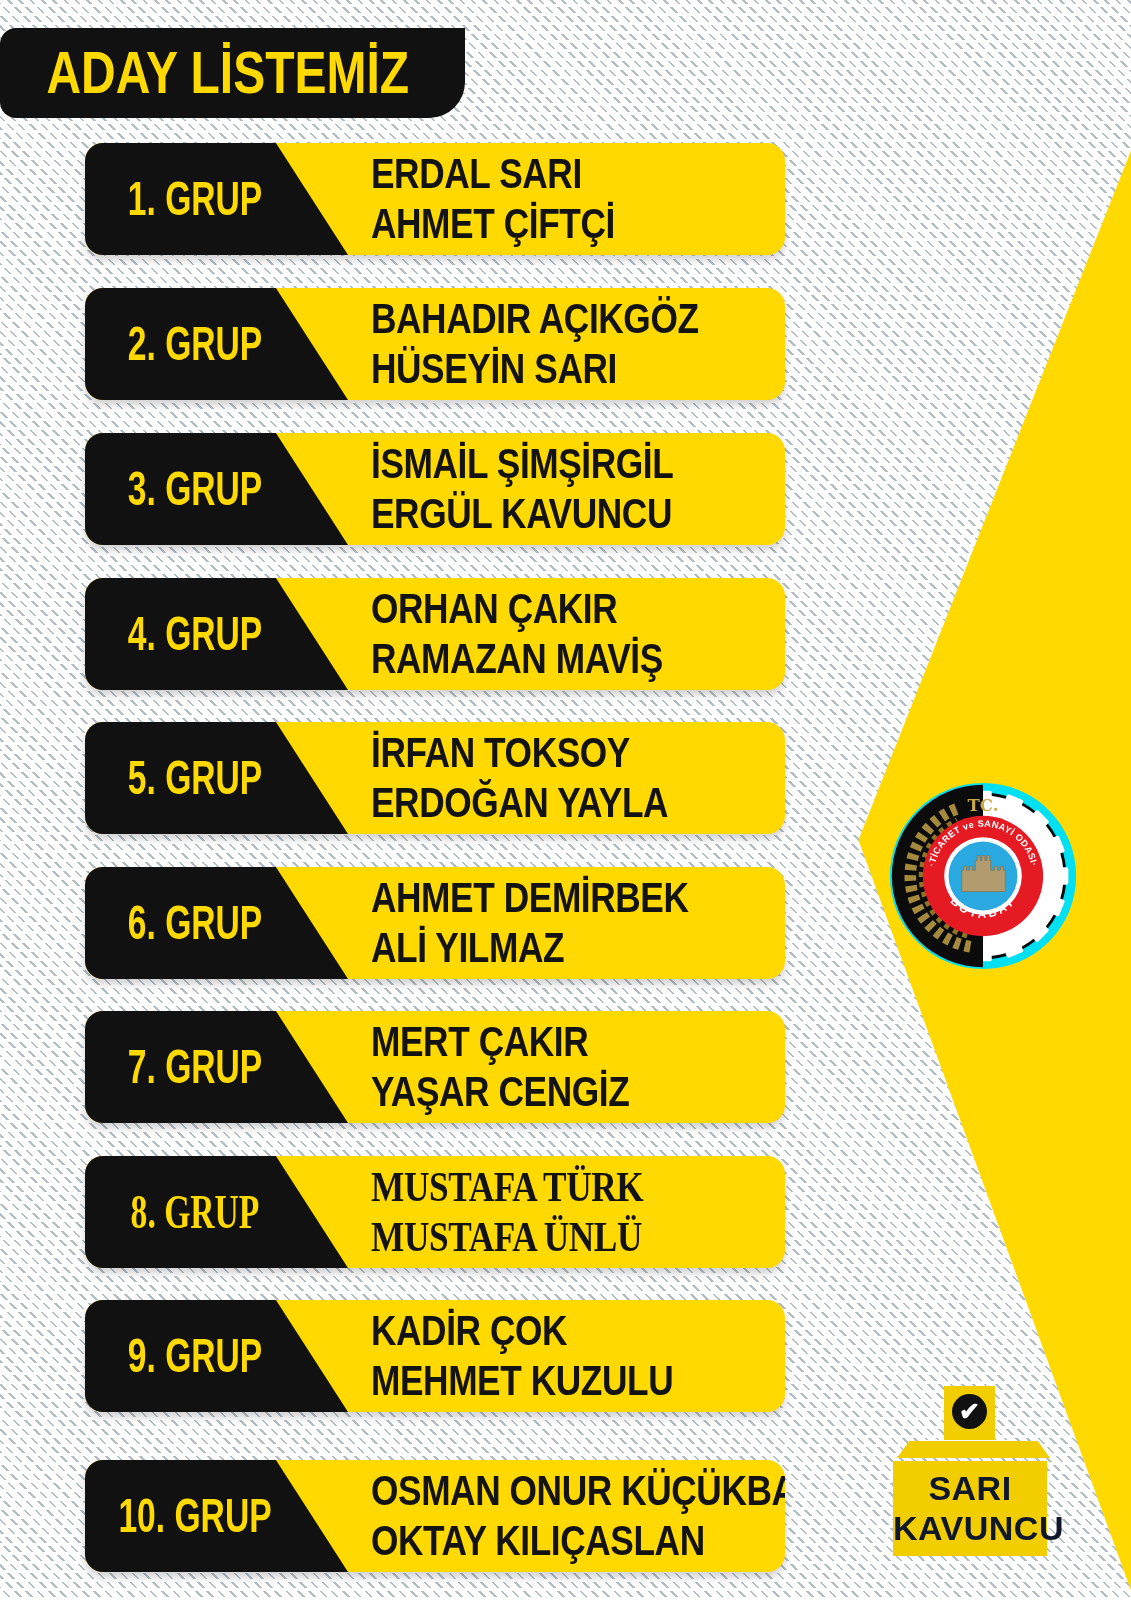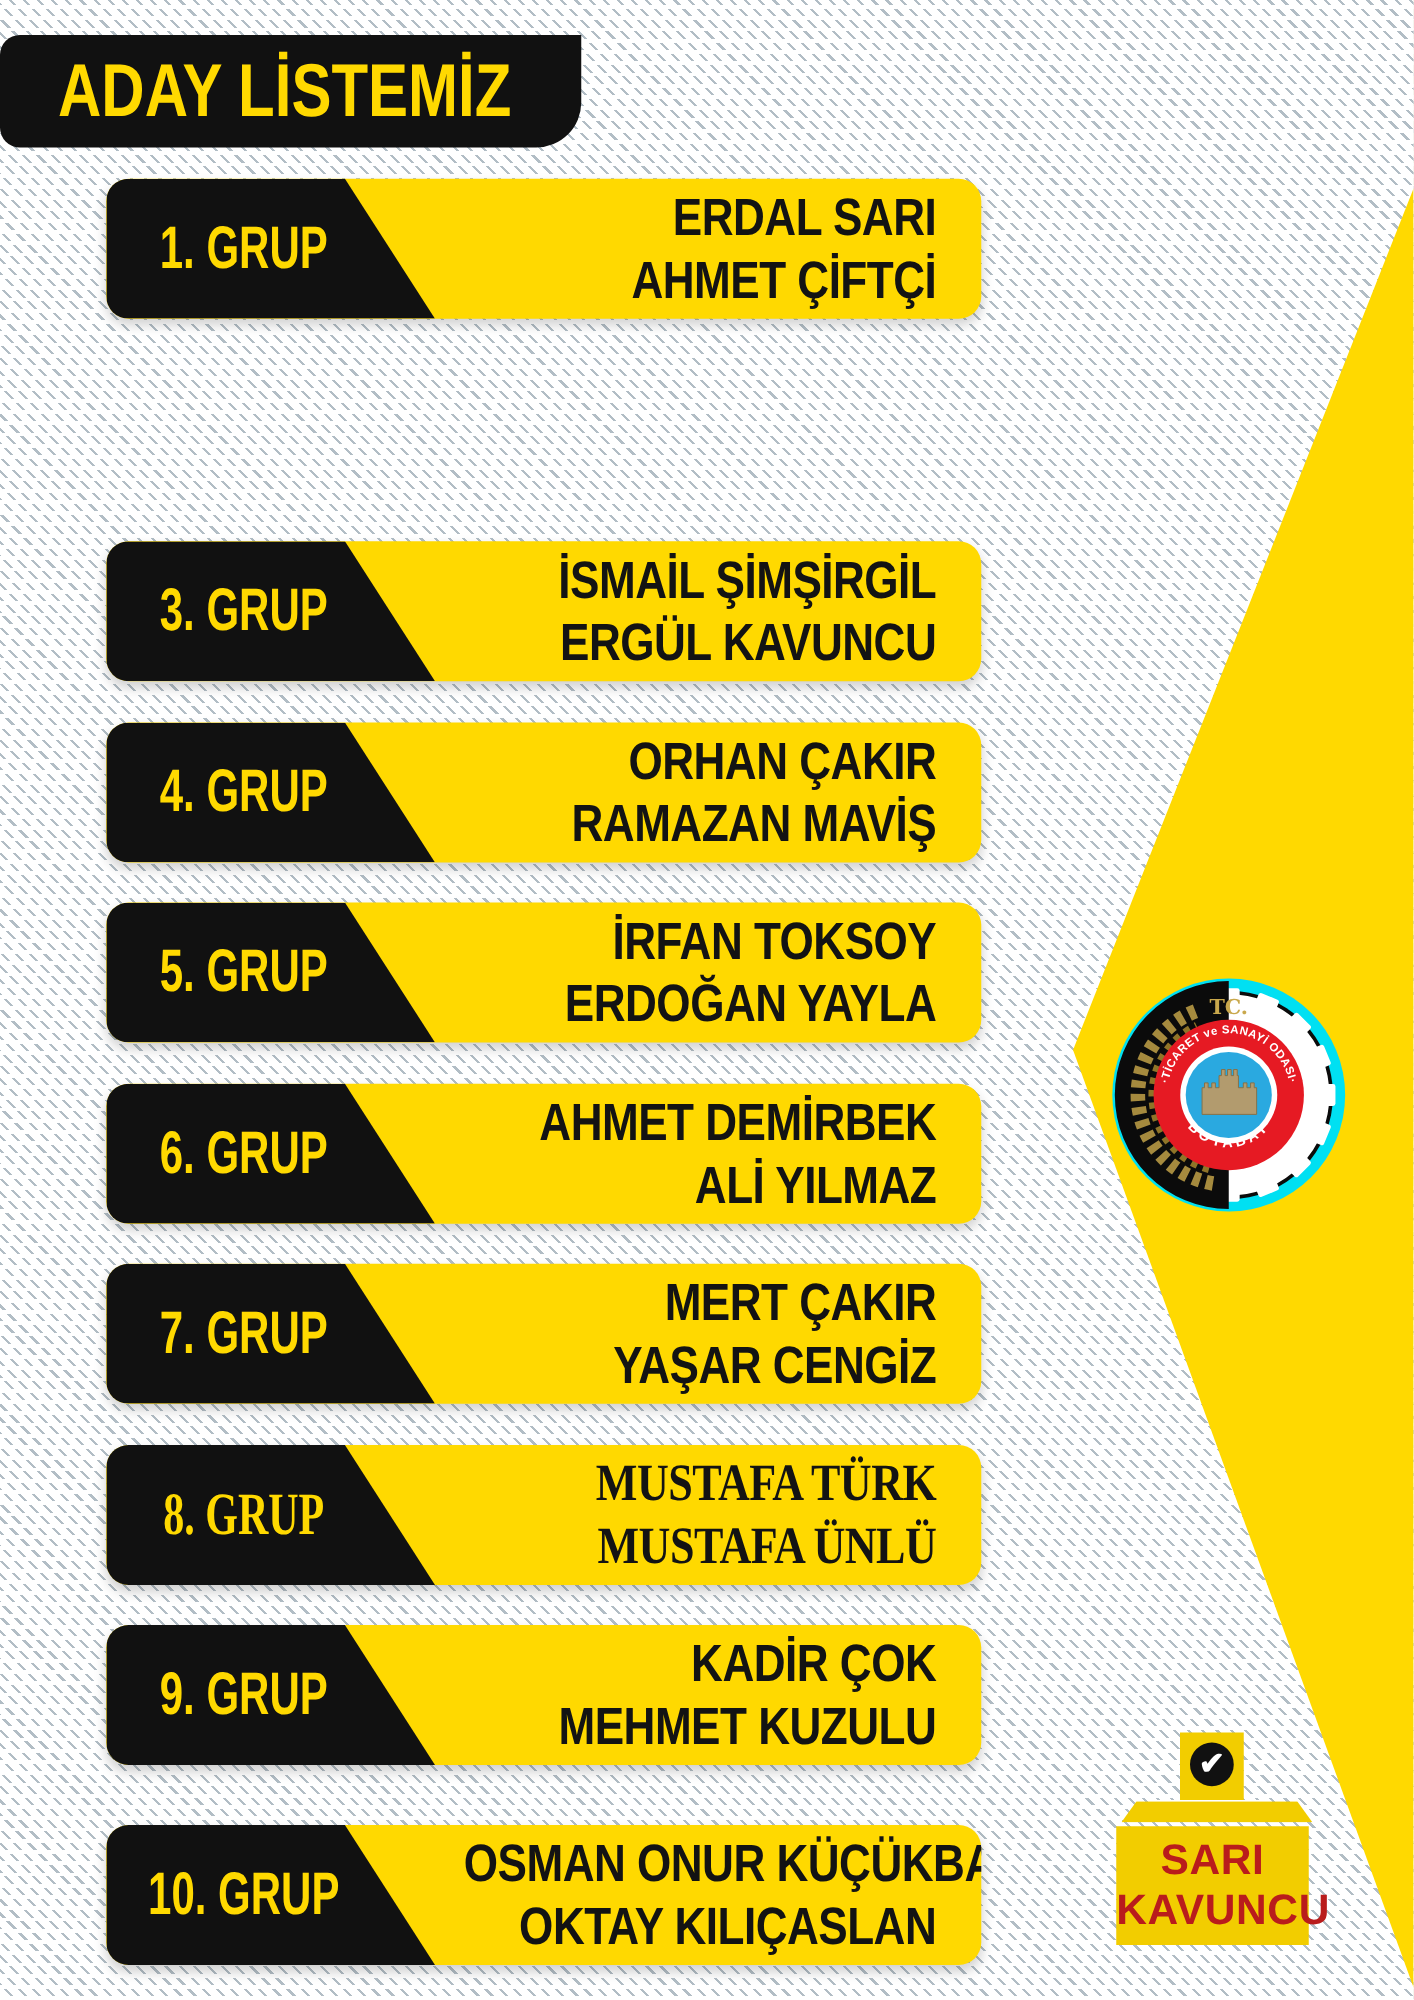--- a/index.html
+++ b/index.html
@@ -39,40 +39,40 @@
     clip-path:polygon(0 0, 72.6% 0, 100% 100%, 0 100%);
     display:flex; align-items:center;
   }
   .row-label-text{
     width:220px; text-align:center; color:var(--yellow,#FFD900);
     font-weight:bold; font-size:48px; line-height:1; transform:scaleX(.7); white-space:nowrap;
   }
   .row-names{
     position:absolute; left:250px; right:0; top:0; bottom:0;
     display:flex; flex-direction:column; justify-content:center; gap:6px;
-    text-align:right; color:#131313;
+    text-align:left; color:#131313;
   }
   .name{ font-weight:bold; font-size:42px; line-height:1.05; transform:scaleX(.84); white-space:nowrap; letter-spacing:-0.5px;}
   .logo{ position:absolute; left:886px; top:779px; width:194px; height:194px; z-index:3;}
   
   .ballot{position:absolute; inset:0; z-index:3; pointer-events:none;}
   .ballot-paper{position:absolute; left:944px; top:1386px; width:51px; height:54px; background:var(--byellow,#F2CD00);}
   .ballot-check{
     position:absolute; left:952px; top:1394px; width:35px; height:35px; border-radius:50%;
     background:#111; color:#fff; display:flex; align-items:center; justify-content:center;
     font-size:25px; font-weight:bold; line-height:1;
   }
   .ballot-slot{position:absolute; left:921px; top:1440px; width:96px; height:8px; background:#ffffff;}
   .ballot-lid{
     position:absolute; left:897px; top:1441px; width:153px; height:17px; background:var(--byellow,#F2CD00);
     clip-path:polygon(8% 0, 92% 0, 100% 100%, 0 100%);
   }
   .ballot-body{
     position:absolute; left:893px; top:1461px; width:154px; height:95px; background:var(--byellow,#F2CD00);
-    display:flex; flex-direction:column; justify-content:center; text-align:center; color:#b91c1c;
+    display:flex; flex-direction:column; justify-content:center; text-align:center; color:#0f172a;
   }
   .ballot-body div{font-weight:bold; font-size:34px; line-height:1.15; letter-spacing:0.5px;}
 </style>
 </head>
 <body>
 
 <div class="poster">
 
   <div class="wedge"></div>
 
@@ -84,20 +84,29 @@
     <div class="row" style="top: 143px;">
       <div class="row-label">
         <span class="row-label-text">1. GRUP</span>
       </div>
       <div class="row-names">
         <div class="name">ERDAL SARI</div>
         <div class="name">AHMET ÇİFTÇİ</div>
       </div>
     </div>
 
+    <div class="row" style="top: 288px;">
+      <div class="row-label">
+        <span class="row-label-text">2. GRUP</span>
+      </div>
+      <div class="row-names">
+        <div class="name">BAHADIR AÇIKGÖZ</div>
+        <div class="name">HÜSEYİN SARI</div>
+      </div>
+    </div>
 
     <div class="row" style="top: 433px;">
       <div class="row-label">
         <span class="row-label-text">3. GRUP</span>
       </div>
       <div class="row-names">
         <div class="name">İSMAİL ŞİMŞİRGİL</div>
         <div class="name">ERGÜL KAVUNCU</div>
       </div>
     </div>

